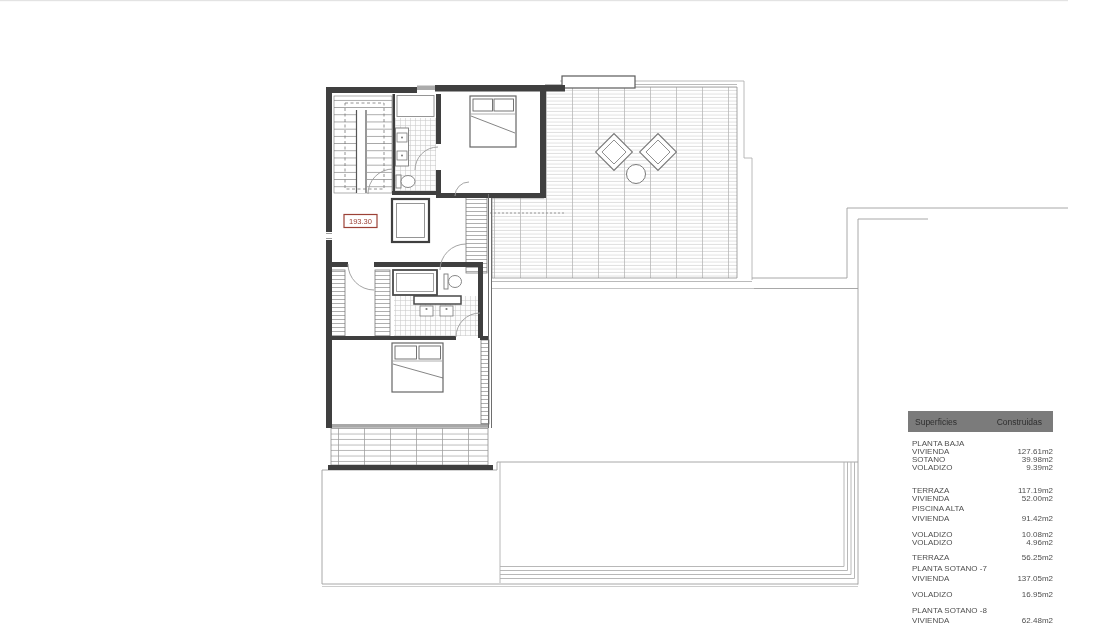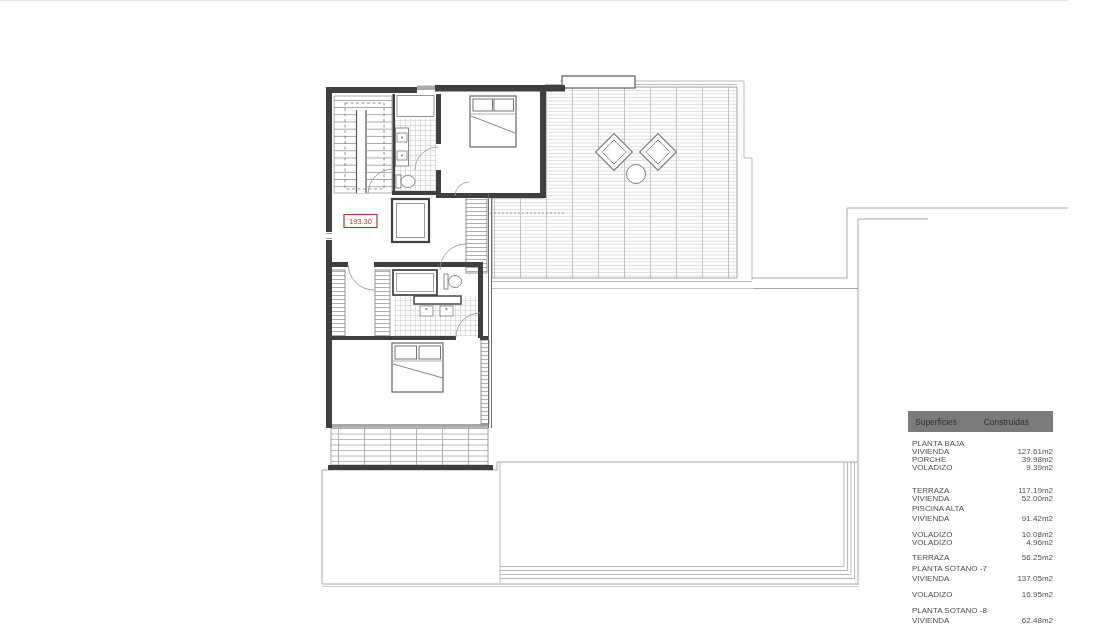--- a/index.html
+++ b/index.html
@@ -2,21 +2,21 @@
 <html><head>
 <meta charset="utf-8">
 <style>
   html,body{margin:0;padding:0;background:#ffffff;}
   .stage{position:relative;width:1068px;height:626px;background:#ffffff;overflow:hidden;
          font-family:"Liberation Sans",sans-serif;}
   .stage svg{position:absolute;left:0;top:0;}
   .areas-table{position:absolute;left:908px;top:411px;width:145px;}
   .thead{height:21px;background:#7b7b7b;color:#2f2f2f;font-size:8.5px;
          display:flex;justify-content:space-between;align-items:center;
-         padding:0 24px 0 7px;box-sizing:border-box;}
+         padding:0 11px 0 7px;box-sizing:border-box;}
   .trows{margin-top:8px;font-size:8px;color:#4f4f4f;}
   .trow{display:flex;justify-content:space-between;line-height:8px;height:8px;
         padding-left:4px;box-sizing:border-box;}
   .tlabel{white-space:nowrap;}
   .tvalue{text-align:center;white-space:nowrap;}
 </style>
 </head>
 <body>
 
 <div class="stage">
@@ -205,21 +205,21 @@
   <div class="trows">
         <div class="trow">
           <span class="tlabel">PLANTA BAJA</span>
           <span class="tvalue"></span>
         </div>
         <div class="trow">
           <span class="tlabel">VIVIENDA</span>
           <span class="tvalue">127.61m2</span>
         </div>
         <div class="trow">
-          <span class="tlabel">PORCHE</span>
+          <span class="tlabel">SOTANO</span>
           <span class="tvalue">39.98m2</span>
         </div>
         <div class="trow">
           <span class="tlabel">VOLADIZO</span>
           <span class="tvalue">9.39m2</span>
         </div>
         <div class="trow" style="margin-top: 15px;">
           <span class="tlabel">TERRAZA</span>
           <span class="tvalue">117.19m2</span>
         </div>

